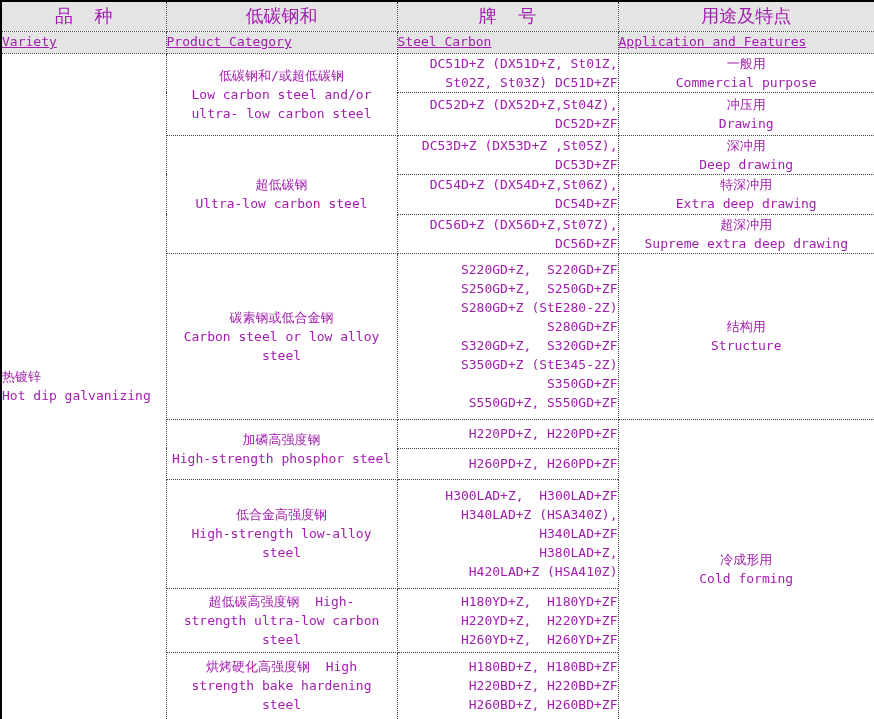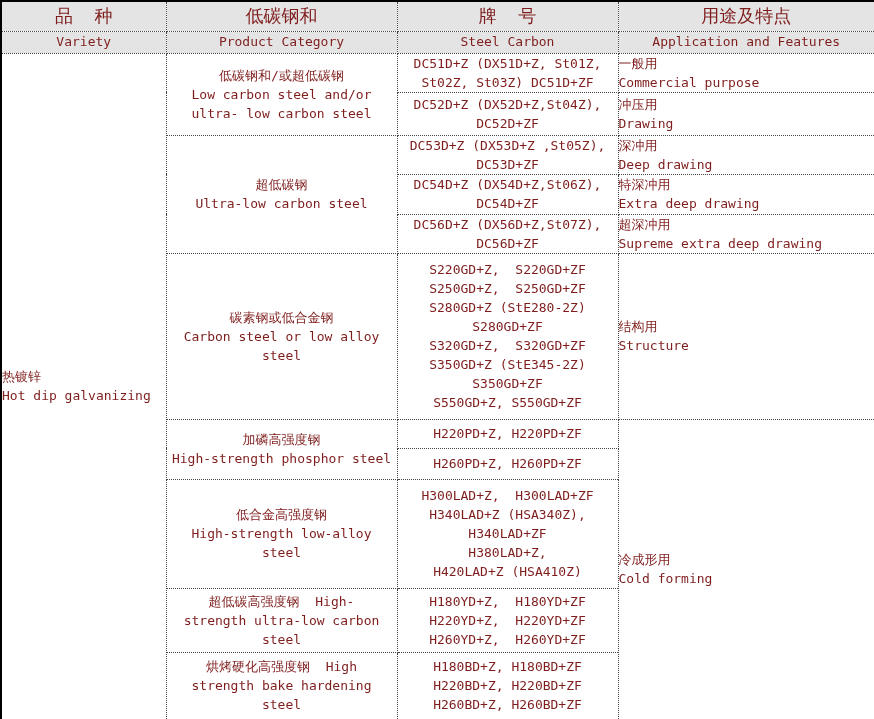--- a/index.html
+++ b/index.html
@@ -1,19 +1,19 @@
 <!DOCTYPE html>
 <html><head>
 <meta charset="utf-8">
 <style>
   html, body { margin: 0; padding: 0; background: #ffffff; }
   .page {
     width: 874px; height: 719px; box-sizing: border-box;
     font-family: "DejaVu Sans Mono", "Liberation Mono", monospace;
-    color: #7f1d1d;
+    color: #a21caf;
     border-radius: 18px;
   }
   table.steel-table {
     border-collapse: collapse;
     table-layout: fixed;
     width: 874px; height: 719px;
     box-sizing: border-box;
     border: 2px solid #000;
   }
   table.steel-table th, table.steel-table td {
@@ -27,27 +27,28 @@
   tr.hdr-row-1 th {
     background: #e4e4e4;
     font-size: 18px;
     line-height: 24px;
     text-align: center;
   }
   tr.hdr-row-2 th {
     background: #e4e4e4;
     font-size: 13px;
     line-height: 18px;
-    text-align: center;
+    text-align: left;
+    text-decoration: underline;
   }
   td { font-size: 13px; line-height: 19px; }
   td.col-variety  { }
   td.col-category { text-align: center; padding-left: 5px; padding-right: 3px; }
-  td.col-grade    { text-align: center; padding-left: 2px; padding-right: 2px; }
-  td.col-app      { text-align: left; padding-left: 4px; padding-right: 2px; }
+  td.col-grade    { text-align: right; padding-left: 2px; padding-right: 2px; }
+  td.col-app      { text-align: center; padding-left: 4px; padding-right: 2px; }
 </style>
 </head>
 <body>
 
 <div class="page">
   <table class="steel-table">
     <colgroup>
       <col style="width:165px">
       <col style="width:231px">
       <col style="width:221px">

